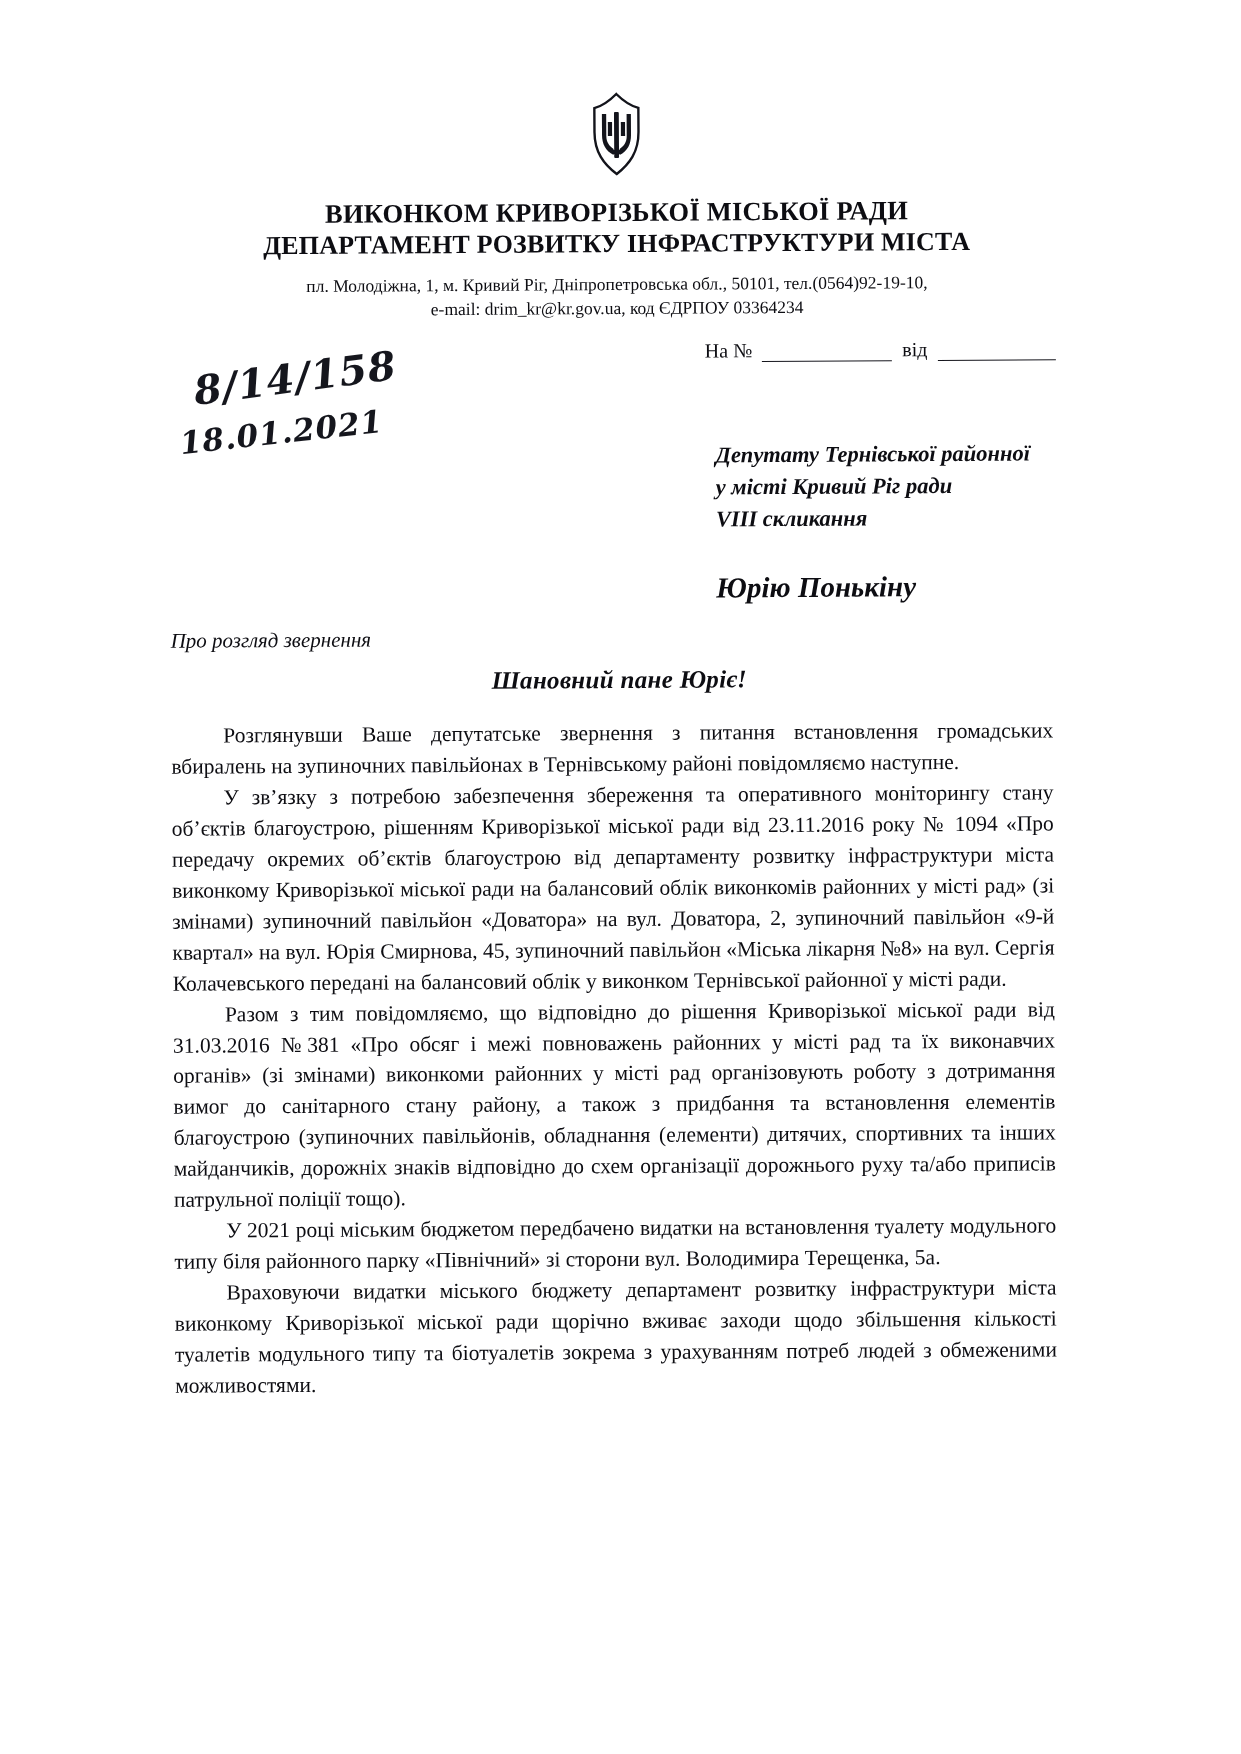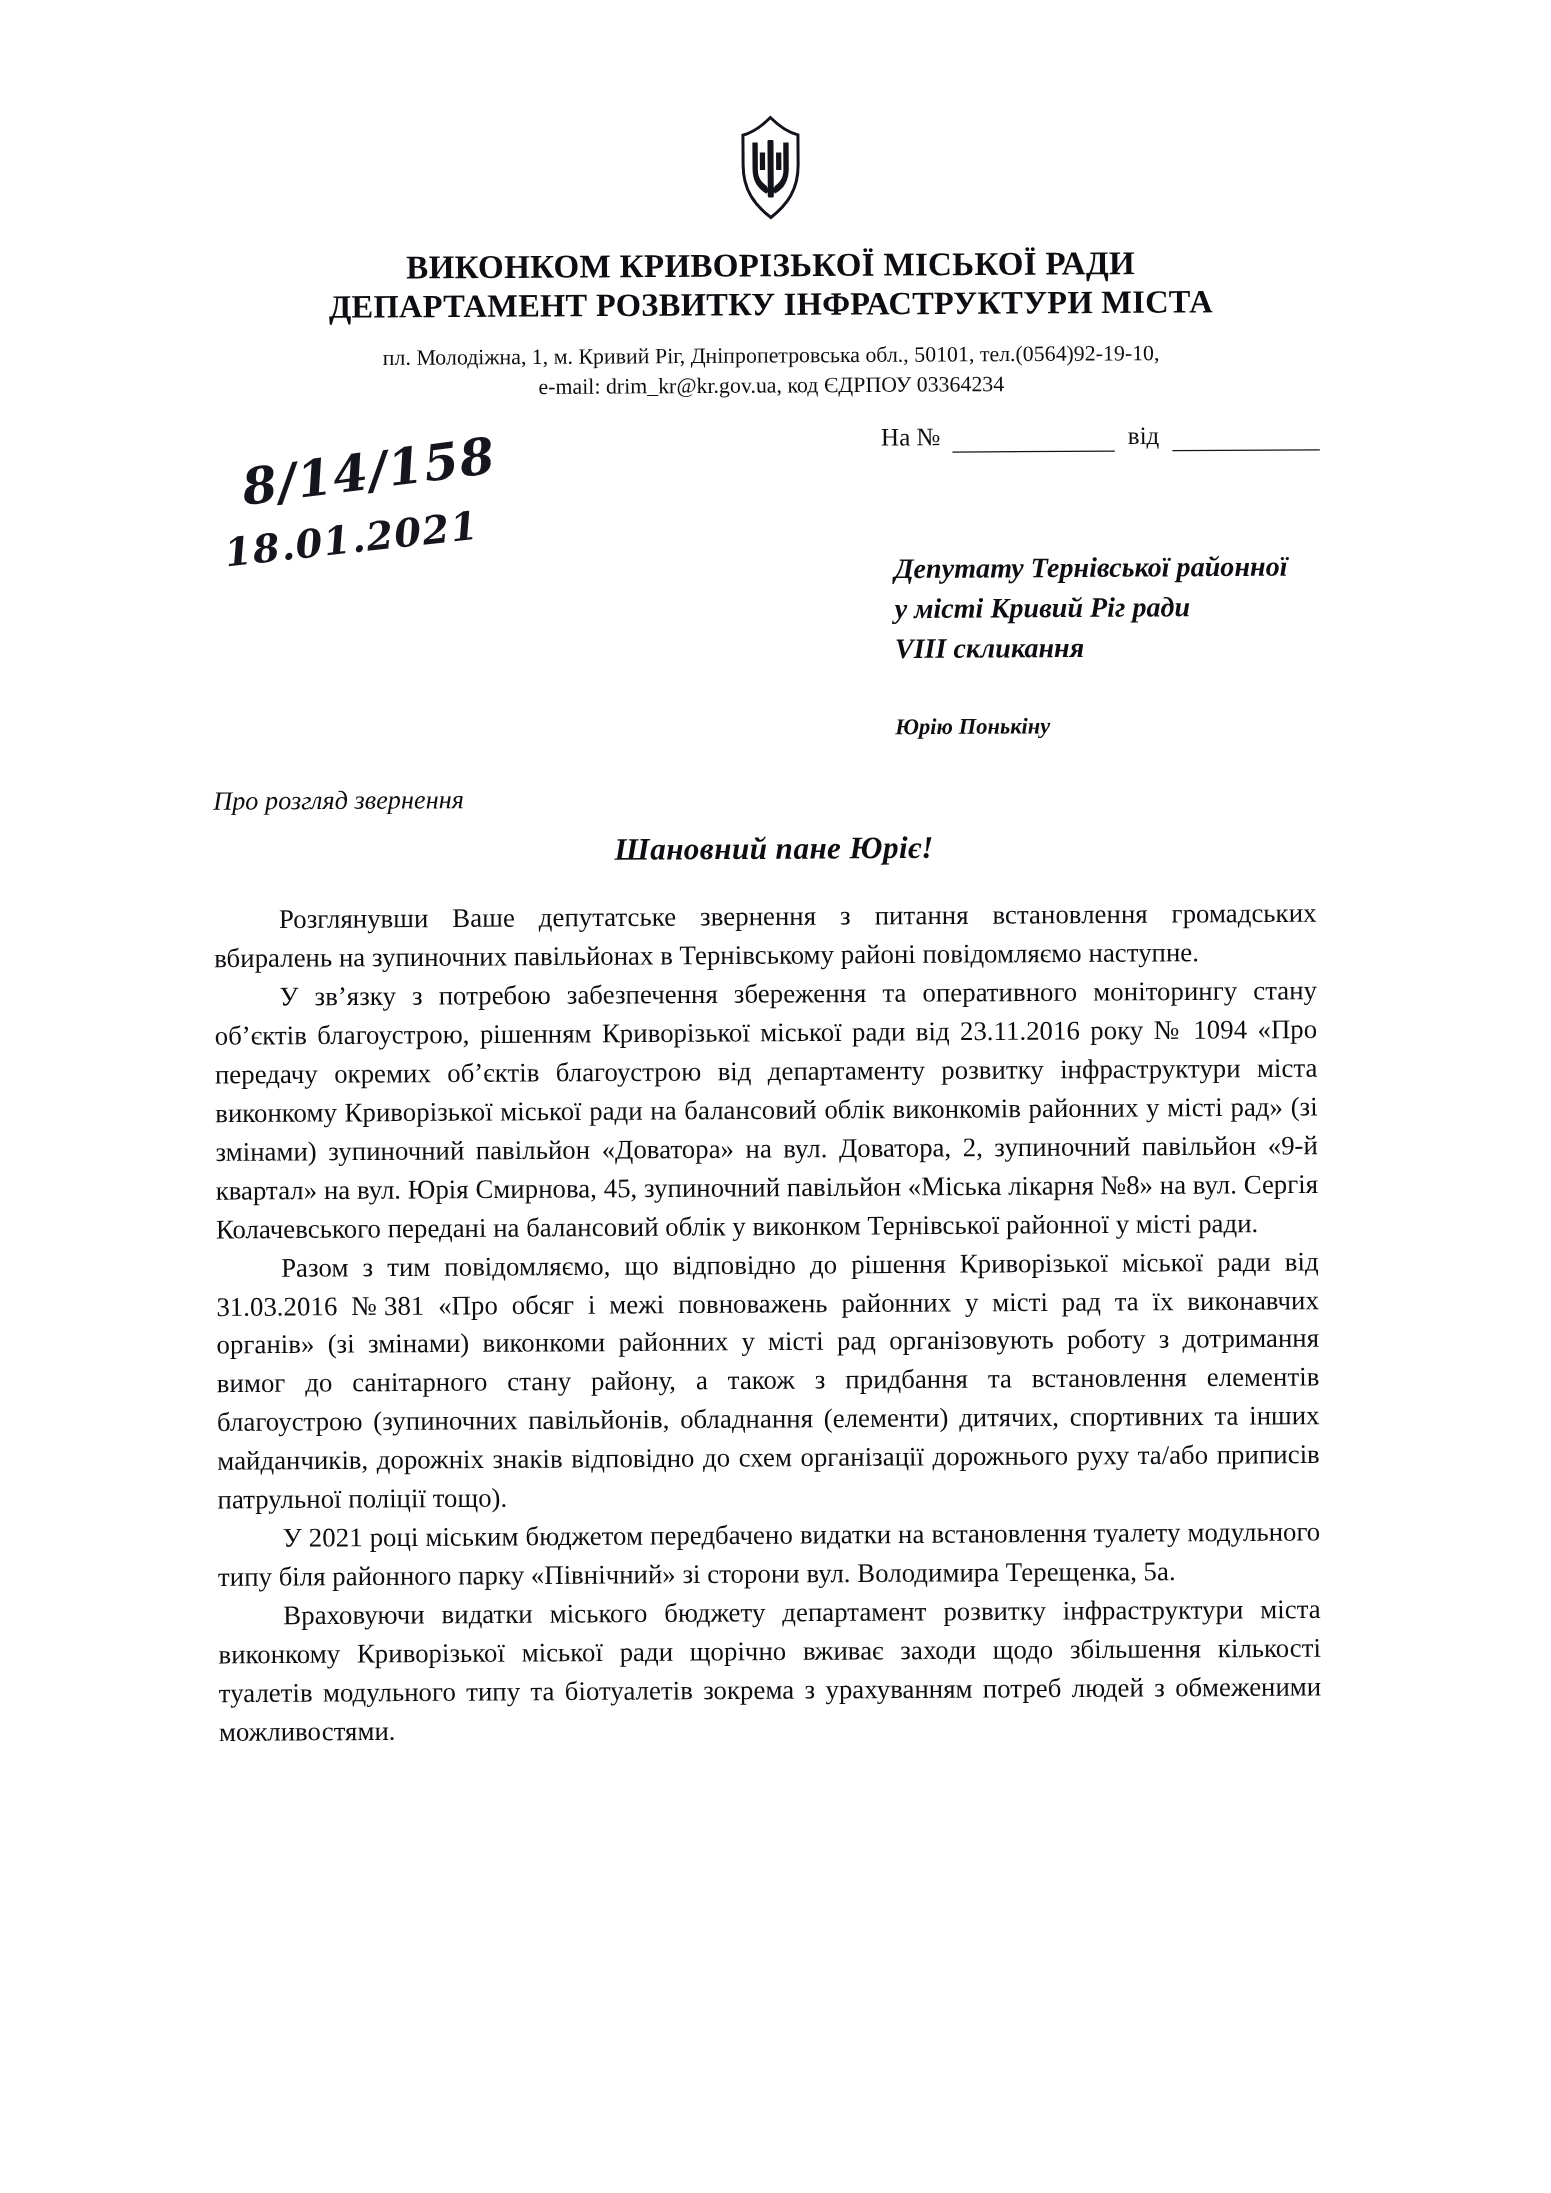--- a/index.html
+++ b/index.html
@@ -114,21 +114,21 @@
     font-style: italic;
     font-size: 22.5px;
     line-height: 1.42;
   }
   .addressee-name {
     position: absolute;
     top: 572px;
     left: 718px;
     font-weight: bold;
     font-style: italic;
-    font-size: 18px;
+    font-size: 29px;
   }
 
   
   .subject {
     position: absolute;
     top: 626px;
     left: 172px;
     font-style: italic;
     font-size: 21px;
   }

